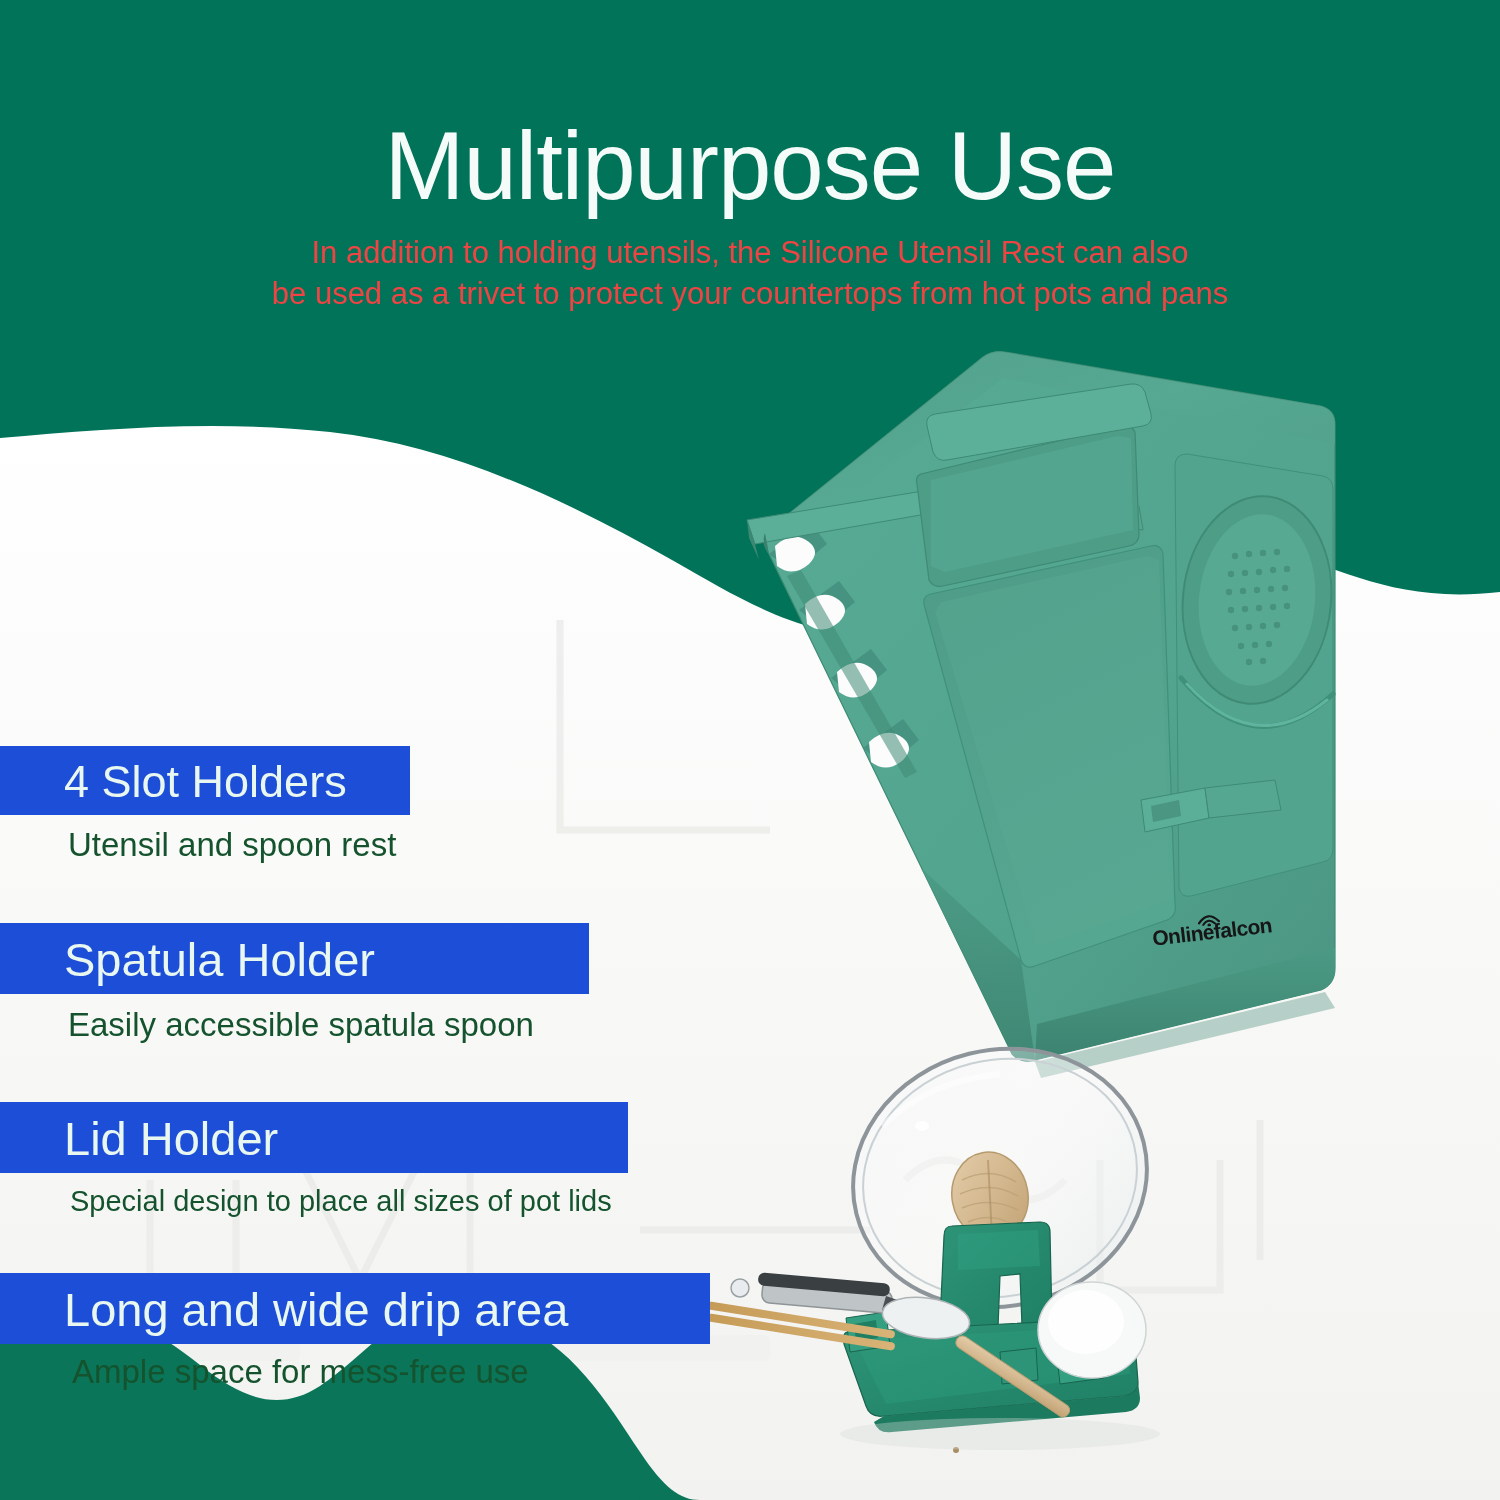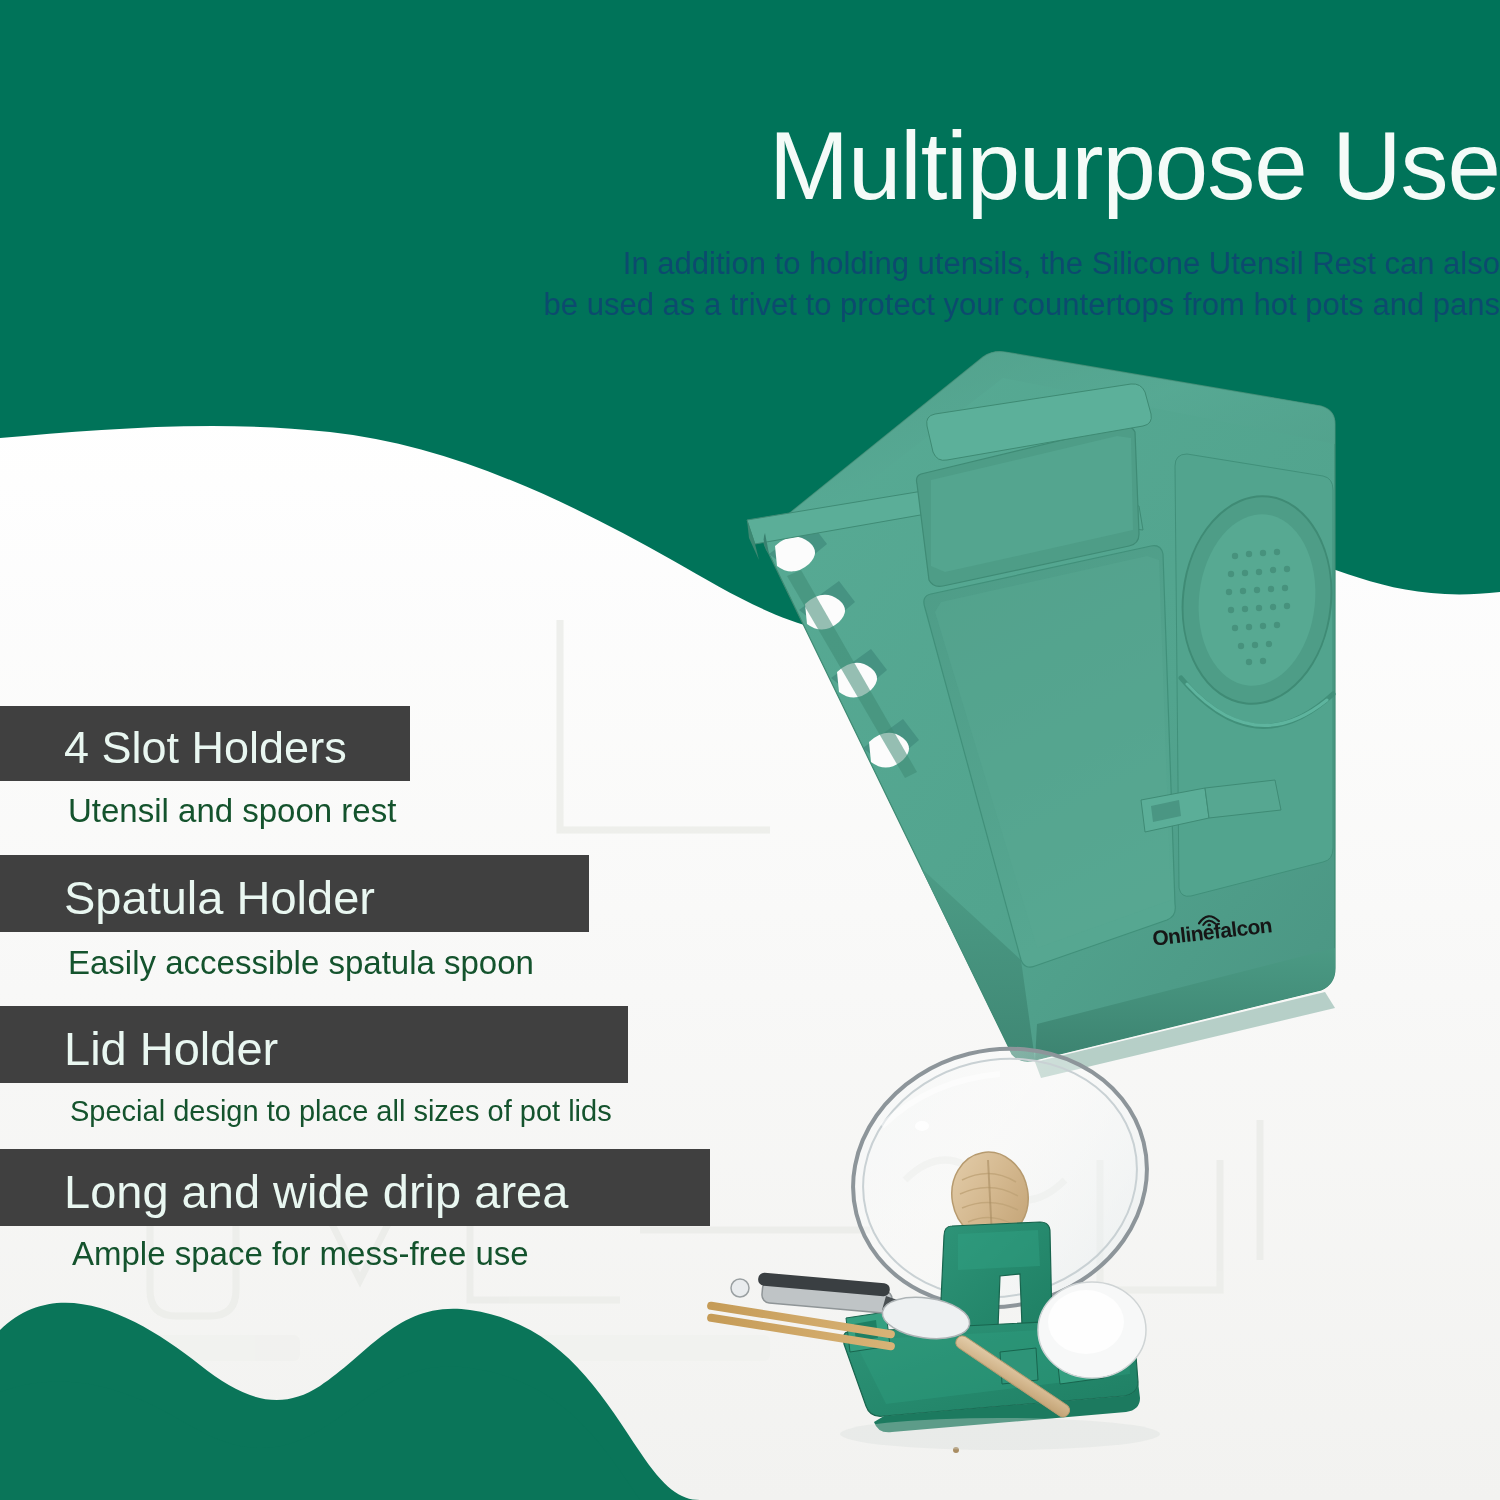--- a/index.html
+++ b/index.html
@@ -9,48 +9,49 @@
     background:#ffffff;
     overflow:hidden;
     position:relative;
   }
   #stage { position:absolute; inset:0; width:1500px; height:1500px; overflow:hidden; background:#fbfbfb; }
 
   
   .bg-svg { position:absolute; inset:0; width:1500px; height:1500px; }
 
   
-  .header { position:absolute; top:0; left:0; width:1500px; text-align:right; z-index:6; }
+  .header { position:absolute; top:0; left:0; width:1500px; text-align:center; z-index:6; }
   .title {
     margin-top:118px;
     font-size:96px;
     font-weight:400;
     letter-spacing:-1px;
     color:#f4fbf8;
     line-height:1.0;
   }
   .subtitle {
-    margin-top:29px;
+    margin-top:18px;
     font-size:31px;
     font-weight:400;
-    color:#0c4a6e;
+    color:#ef4444;
     line-height:1.33;
   }
   .subtitle span { display:block; }
 
   
   .features { position:absolute; left:0; top:706px; z-index:7; width:780px; }
   .feature { margin-bottom:6px; }
   .feat-bar {
-    background:#404040;
+    background:#1d4ed8;
     color:#e9f7f1;
     display:block;
-    padding:19px 26px 11px 64px;
+    padding:13px 26px 11px 64px;
     line-height:1.0;
     white-space:nowrap;
+    margin-top:40px;
   }
   .feat-desc {
     display:block;
     color:#14532d;
     padding:10px 0 0 68px;
     line-height:1.1;
     white-space:nowrap;
   }
   .f0 .feat-bar { font-size:45px; width:410px; }
   .f0 .feat-desc { font-size:33px; padding-top:12px; padding-bottom:20px; }

